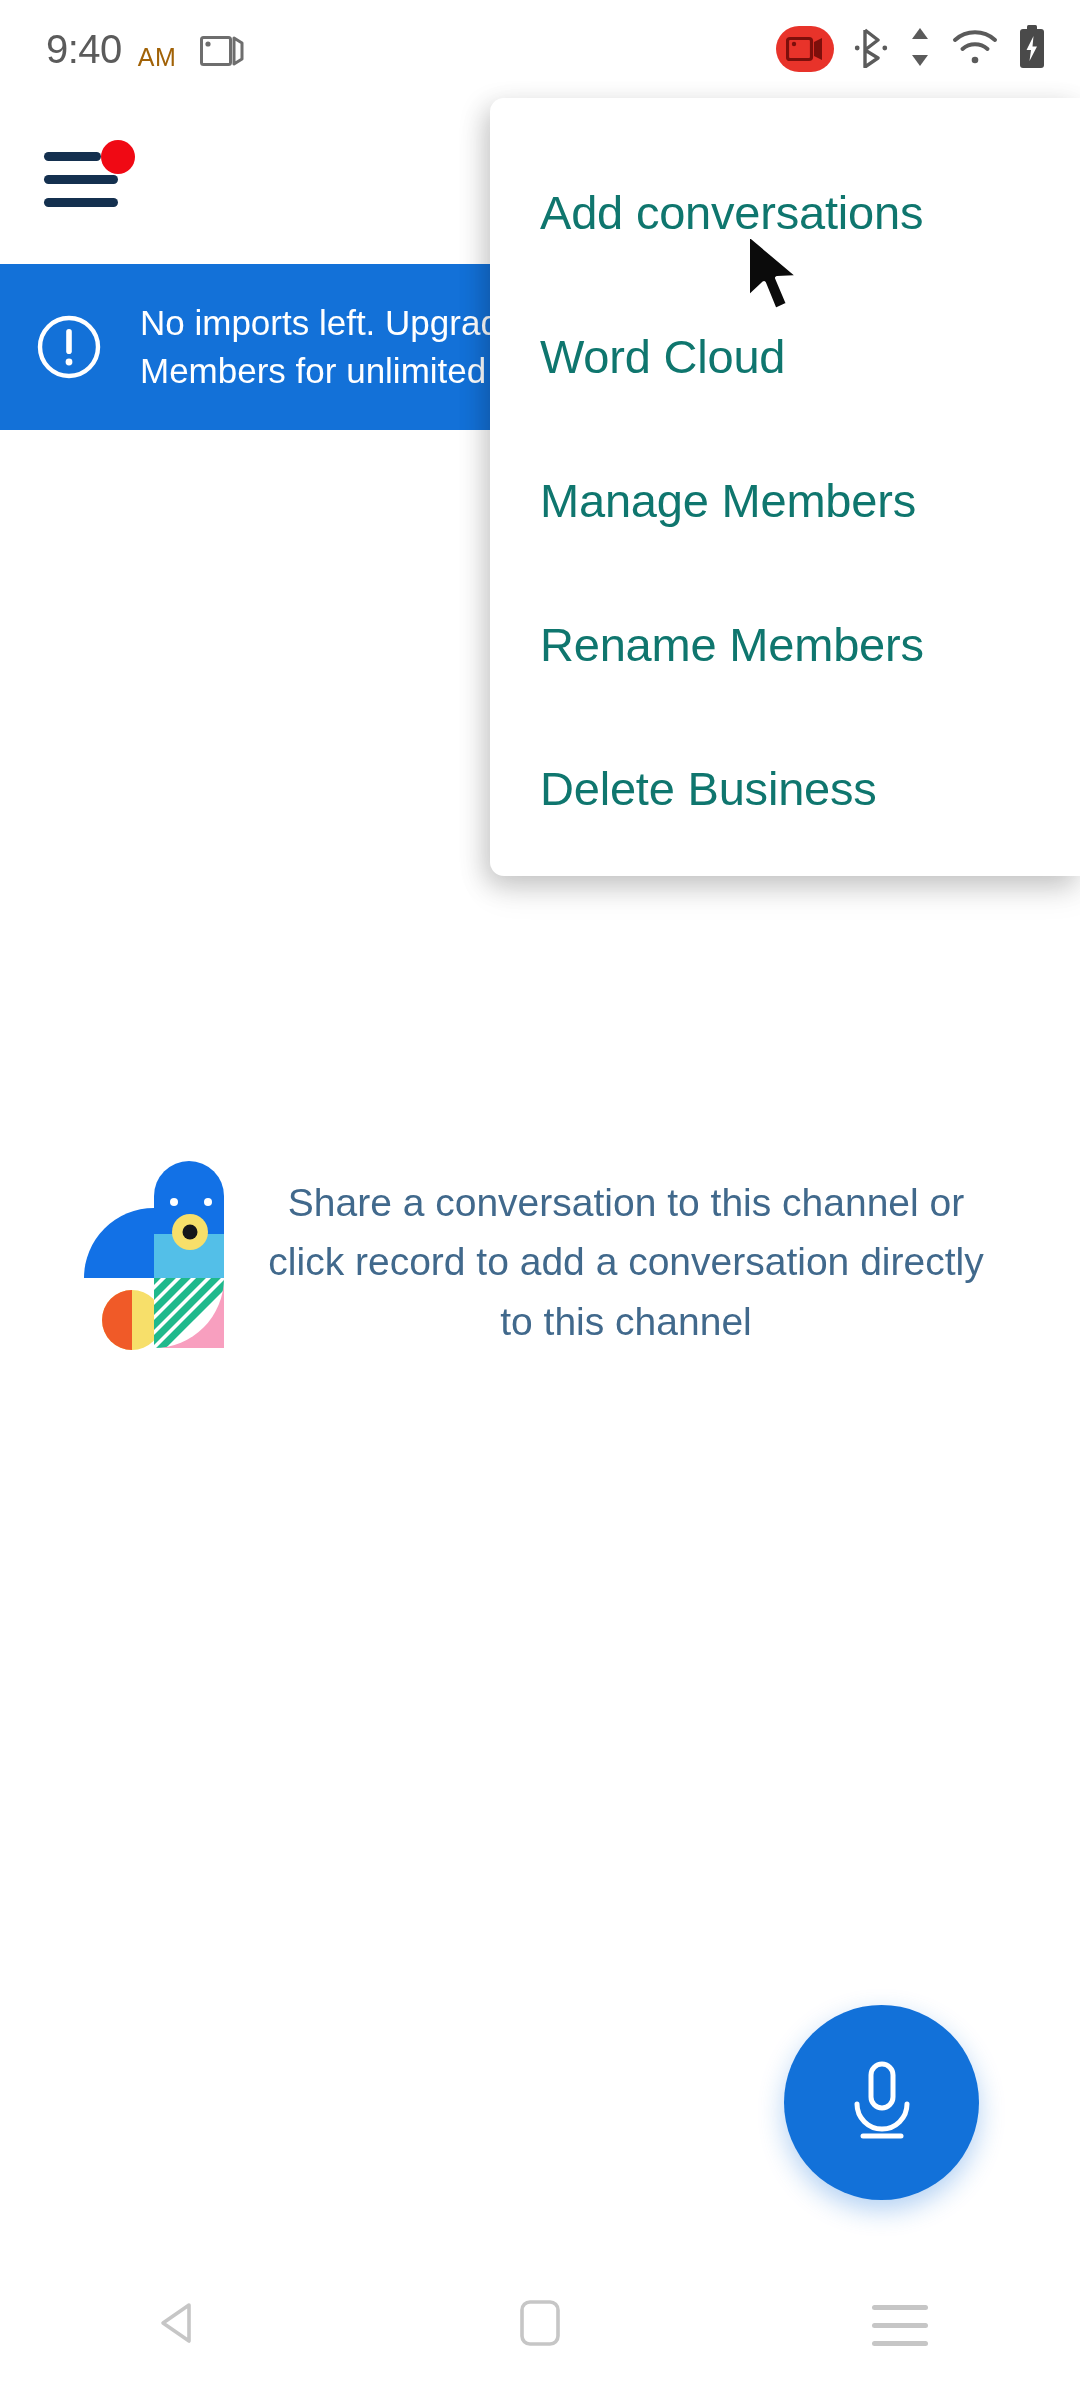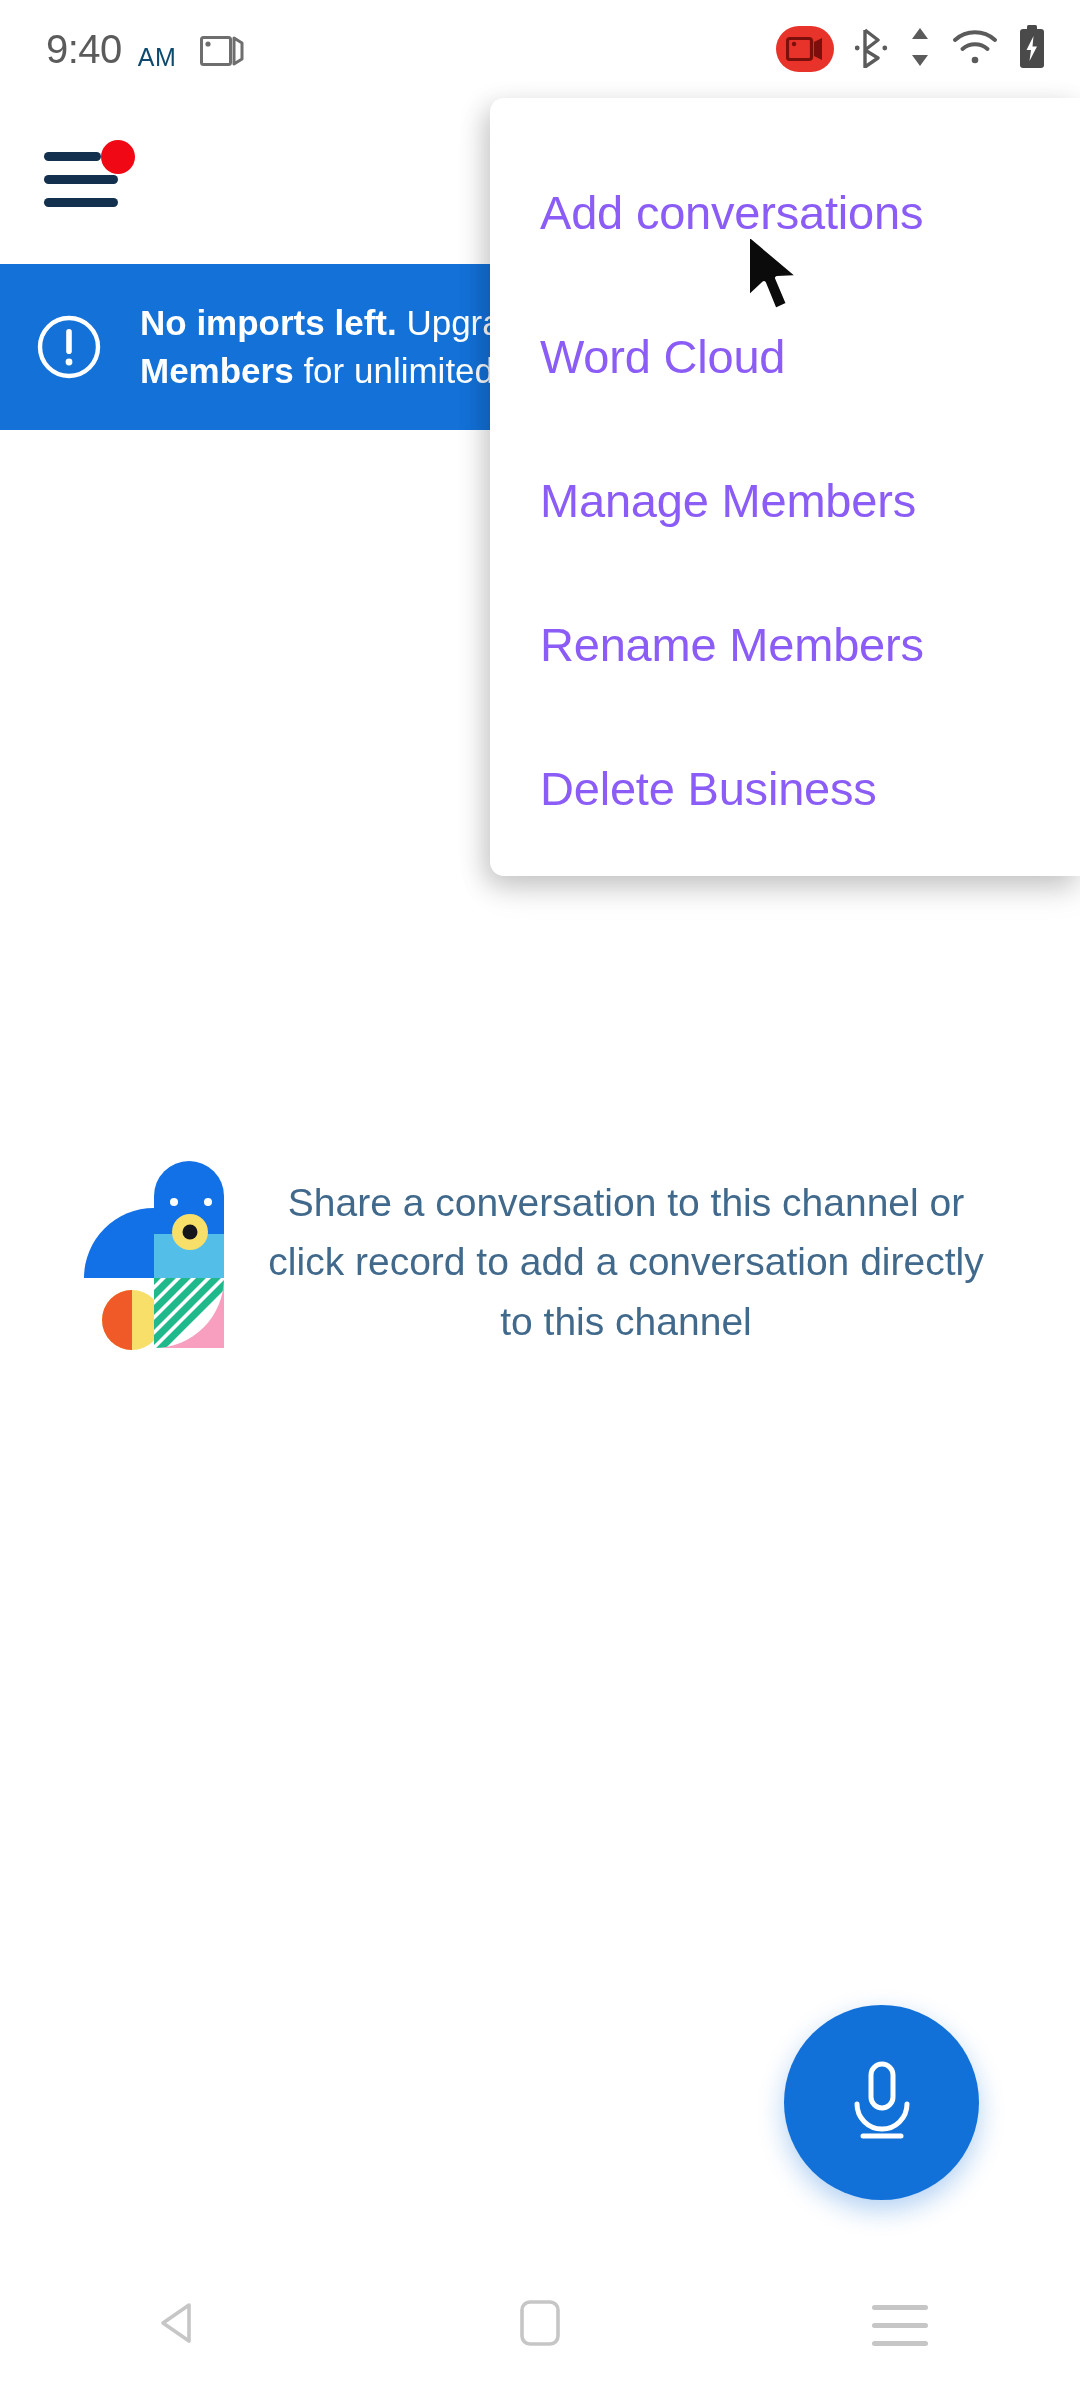--- a/index.html
+++ b/index.html
@@ -12,21 +12,21 @@
   #screen { position:relative; width:1080px; height:2400px; background:#fff; }
 
   
   #status-bar {
     position:absolute; top:0; left:0; width:1080px; height:98px;
     display:flex; align-items:center; justify-content:space-between;
     padding:0 34px 0 46px;
   }
   .sb-left { display:flex; align-items:flex-end; gap:16px; }
   #clock-time { font-size:40px; color:#5b5b5b; letter-spacing:-0.5px; }
-  #clock-ampm { font-size:25px; color:#0c4a6e; letter-spacing:0.5px; }
+  #clock-ampm { font-size:25px; color:#a16207; letter-spacing:0.5px; }
   .sb-right { display:flex; align-items:center; gap:20px; }
 
   .rec-badge {
     width:58px; height:46px; border-radius:23px; background:#e8332a;
     display:flex; align-items:center; justify-content:center;
   }
 
   
   #app-bar {
     position:absolute; top:98px; left:0; width:1080px; height:158px;
@@ -52,21 +52,21 @@
   
   #upgrade-banner {
     position:absolute; top:264px; left:0; width:1080px; height:166px;
     background:#1371d8; display:flex; align-items:center; padding-left:36px;
   }
   #banner-alert-icon { flex:0 0 auto; width:66px; height:66px; }
   #banner-text {
     margin-left:38px; color:#ffffff; font-size:35px; line-height:1.38;
     max-width:820px;
   }
-  #banner-text b { font-weight:bold; }
+  #banner-text b { font-weight:normal; }
 
   
   #empty-state {
     position:absolute; top:1160px; left:84px; width:900px;
     display:flex; align-items:flex-start; gap:44px;text-align:center;
   }
   #empty-illustration { flex:0 0 auto; width:140px; height:190px; }
   #empty-text {
     font-size:39px; line-height:1.52; color:#41698c; max-width:740px;
     padding-top:13px;
@@ -85,21 +85,21 @@
     position:absolute; left:490px; top:98px; width:590px; height:778px;
     background:#ffffff;
     border-radius:14px 0 0 14px;
     box-shadow:-6px 8px 26px rgba(0,0,0,0.17), 0 14px 34px rgba(0,0,0,0.10);
     padding-top:42px;
     z-index:30;
   }
   .menu-item {
     height:144px; display:flex; align-items:center;
     padding-left:50px;
-    font-size:47px; color:#8b5cf6; letter-spacing:-0.2px;
+    font-size:47px; color:#0f766e; letter-spacing:-0.2px;
   }
 
   
   #mouse-cursor {
     position:absolute; left:744px; top:232px; width:66px; height:86px; z-index:60;
   }
 
   
   #nav-bar {
     position:absolute; bottom:0; left:0; width:1080px; height:150px;

